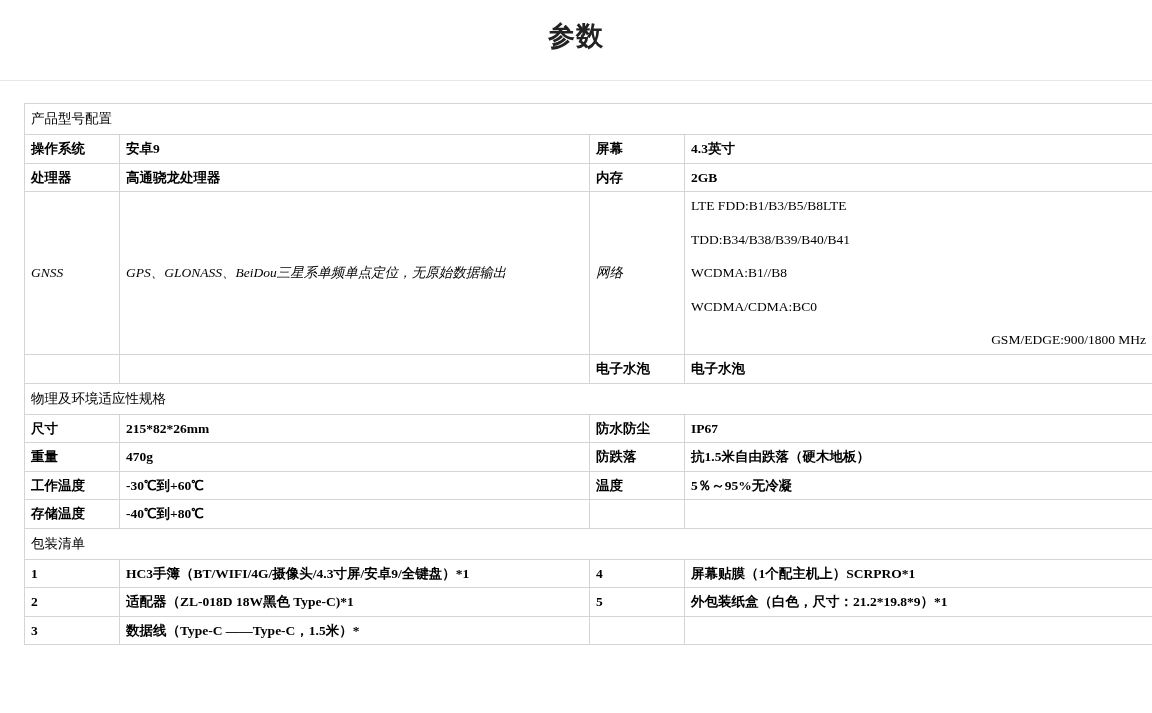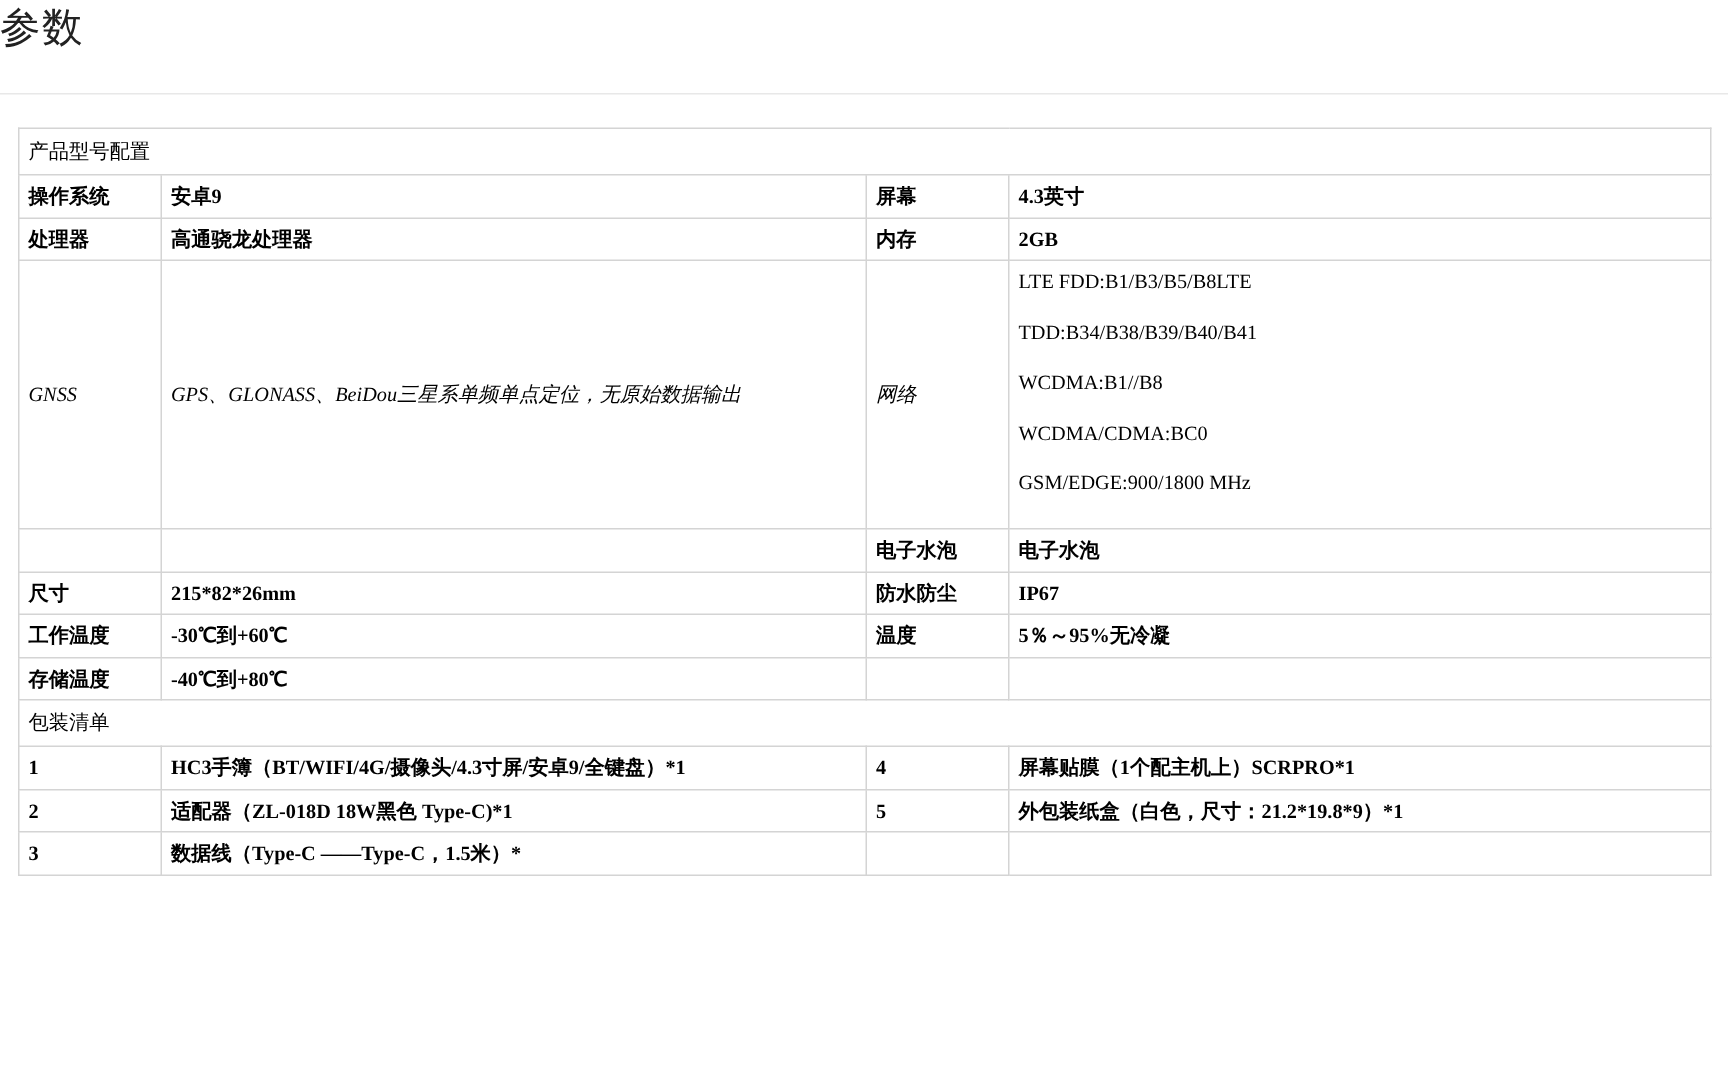--- a/index.html
+++ b/index.html
@@ -8,34 +8,35 @@
     background: #ffffff;
   }
   body {
     width: 1152px;
     height: 713px;
     font-family: "Liberation Serif", serif;
     color: #000000;
     overflow: hidden;
   }
   .page-title {
-    text-align: left;
+    text-align: center;
     font-family: "Liberation Sans", sans-serif;
     font-size: 27px;
-    font-weight: normal;
+    font-weight: bold;
     color: #222222;
     margin: 0;
+    padding-top: 18px;
     letter-spacing: 1px;
   }
   .divider {
     margin-top: 26px;
     border-top: 1px solid #e8e8e8;
   }
   .spec-table-wrap {
-    padding: 0 12px;
+    padding: 0 24px;
     margin-top: 22px;
   }
   table.spec {
     width: 1128px;
     border-collapse: collapse;
     table-layout: fixed;
     font-size: 13.5px;
     line-height: 1.45;
   }
   table.spec td {
@@ -52,21 +53,22 @@
     height: 22px;
   }
   td.tall {
     vertical-align: middle;
     font-style: italic;
   }
   td.net-cell p {
     margin: 0 0 14px 0;
   }
   td.net-cell p:last-child {
-    margin-bottom: 16px;
+    margin-bottom: 0;
+    text-align: right;
   }
   .net-line {
     display: block;
   }
   td.empty { }
   .rowh { height: 25px; font-weight: bold; }
 </style>
 </head>
 <body>
 
@@ -117,28 +119,37 @@
       </tr>
 
 
       <tr class="rowh">
         <td class="empty"></td>
         <td class="empty"></td>
         <td>电子水泡</td>
         <td>电子水泡</td>
       </tr>
 
+      <tr>
+        <td class="section" colspan="4">物理及环境适应性规格</td>
+      </tr>
 
       <tr class="rowh">
         <td>尺寸</td>
         <td>215*82*26mm</td>
         <td>防水防尘</td>
         <td>IP67</td>
       </tr>
 
+      <tr class="rowh">
+        <td>重量</td>
+        <td>470g</td>
+        <td>防跌落</td>
+        <td>抗1.5米自由跌落（硬木地板）</td>
+      </tr>
 
       <tr class="rowh">
         <td>工作温度</td>
         <td>-30℃到+60℃</td>
         <td>温度</td>
         <td>5％～95%无冷凝</td>
       </tr>
 
       <tr class="rowh">
         <td>存储温度</td>

